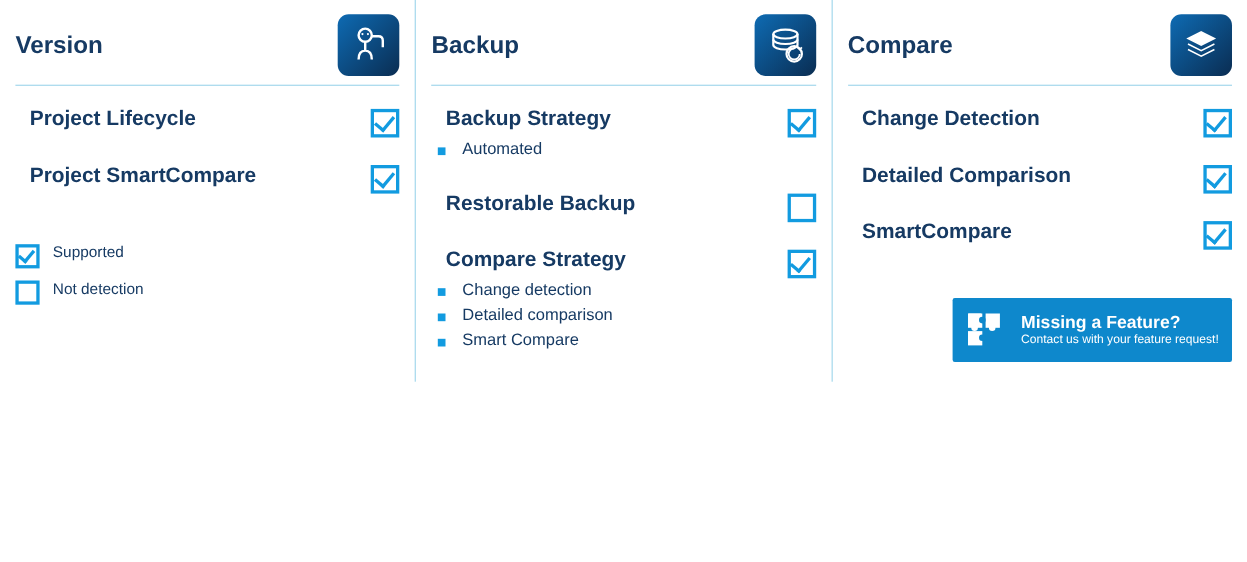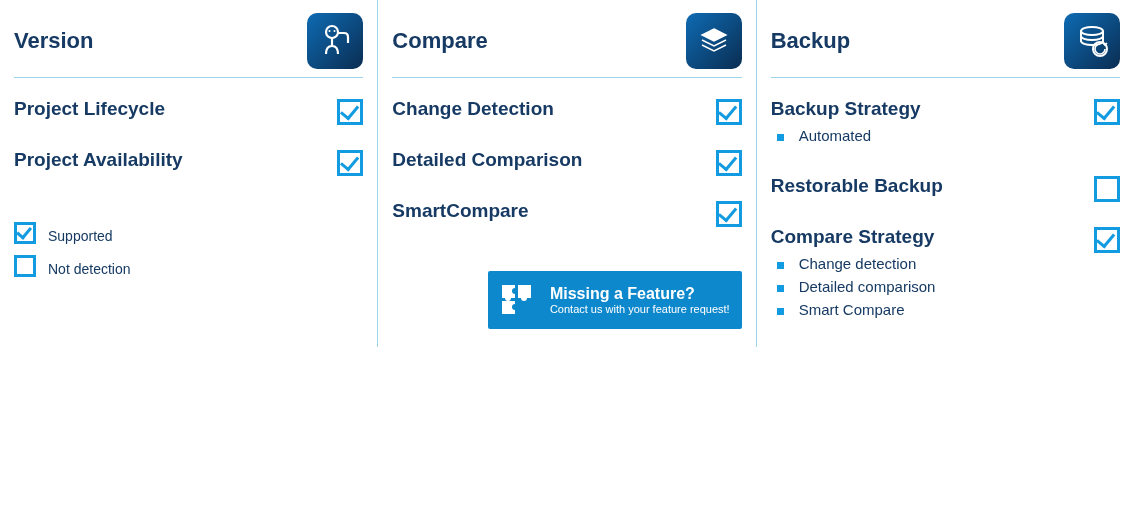--- a/index.html
+++ b/index.html
@@ -4,29 +4,29 @@
 <style>
   * { box-sizing: border-box; }
   body { margin:0; font-family: "Segoe UI", Arial, sans-serif; background:#ffffff; color:#163a63; width:1134px; }
   .wrap { display:flex; }
   .col { flex:1; padding:4px 14px 18px 14px; position:relative; }
   .col + .col { border-left:1px solid #9cd4ea; }
   .head { display:flex; align-items:center; justify-content:space-between; height:74px; border-bottom:1px solid #9cd4ea; }
   .head-title { font-size:22px; font-weight:700; color:#163a63; }
   .head-icon { width:56px; height:56px; border-radius:10px; background:linear-gradient(135deg,#0e6bb3 0%,#0a2d52 100%); display:flex; align-items:center; justify-content:center; color:#fff; }
   .row { display:flex; align-items:flex-start; justify-content:space-between; padding:20px 0 4px 0; }
-  .row-title { font-size:19px; font-weight:700; color:#163a63; flex:1; padding-right:10px;}
+  .row-title { font-size:19px; font-weight:700; color:#163a63; flex:1; padding-right:10px;margin-left:13px;}
   .check { width:26px; height:26px; border:3px solid #129be0; display:flex; align-items:center; justify-content:center; flex-shrink:0; margin-top:1px; }
   .check.empty {}
   .check.full::after { content:""; width:14px; height:8px; border-left:3px solid #129be0; border-bottom:3px solid #129be0; transform:rotate(-50deg) translate(1px,-2px); }
   ul.sub { list-style:none; margin:4px 0 4px 2px; padding:0; }
   ul.sub li { font-size:15px; color:#163a63; padding:3px 0 3px 26px; position:relative; font-weight:400;}
   ul.sub li::before { content:""; position:absolute; left:4px; top:10px; width:7px; height:7px; background:#129be0; }
   .legend { margin-top:36px; font-size:14px;}
-  .legend-item { display:flex; align-items:flex-end; gap:12px; padding:5px 0;}
+  .legend-item { display:flex; align-items:flex-start; gap:12px; padding:5px 0;}
   .legend-item .check { width:22px; height:22px; border-width:3px;}
   .legend-item .check.full::after{ width:11px; height:6px;}
   .cta { position:absolute; bottom:18px; right:14px; background:#0e88cc; color:#fff; display:flex; align-items:center; padding:6px 12px 6px 6px; gap:10px; border-radius:2px;}
   .cta-icon { width:46px; height:46px; display:flex; align-items:center; justify-content:center;}
   .cta-text .t1 { font-size:16px; font-weight:700;}
   .cta-text .t2 { font-size:11px; }
 </style>
 </head>
 <body>
 
@@ -42,32 +42,72 @@
             <circle cx="19.5" cy="10" r="1" fill="#fff" stroke="none"></circle>
           <path d="M17 17 v8 M17 25 q-6 0 -6 8 M17 25 q6 0 6 8 M23 12 h6 q4 0 4 4 v6"></path>
         </svg>
       </div>
     </div>
     <div class="row">
       <div class="row-title">Project Lifecycle</div>
       <div class="check full"></div>
     </div>
     <div class="row">
-      <div class="row-title">Project Availability</div>
+      <div class="row-title">Project SmartCompare</div>
       <div class="check full"></div>
     </div>
     <div class="legend">
       <div class="legend-item">
         <div class="check full"></div>
         <span>Supported</span>
       </div>
       <div class="legend-item">
         <div class="check empty"></div>
         <span>Not detection</span>
       </div>
+    </div>
+  </div>
+
+  <div class="col">
+    <div class="head">
+      <div class="head-title">Backup</div>
+      <div class="head-icon">
+        <svg width="40" height="40" viewBox="0 0 40 40" fill="none" stroke="#fff" stroke-width="2">
+          <ellipse cx="20" cy="10" rx="11" ry="4"></ellipse>
+          <path d="M9 10 v10 a11 4 0 0 0 22 0 v-10"></path>
+            <path d="M9 15 a11 4 0 0 0 22 0"></path>
+          <circle cx="28" cy="28" r="7"></circle>
+            <path d="M28 23 a5 5 0 1 0 5 5" stroke-width="1.6"></path>
+            <path d="M31 22 l2 2 l2 -2" stroke-width="1.6"></path>
+        </svg>
+      </div>
+    </div>
+    <div class="row">
+      <div style="flex:1">
+        <div class="row-title">Backup Strategy</div>
+        <ul class="sub">
+          <li>Automated</li>
+        </ul>
+      </div>
+      <div class="check full"></div>
+    </div>
+    <div class="row">
+      <div class="row-title">Restorable Backup</div>
+      <div class="check empty"></div>
+    </div>
+    <div class="row">
+      <div style="flex:1">
+        <div class="row-title">Compare Strategy</div>
+        <ul class="sub">
+          <li>Change detection</li>
+          <li>Detailed comparison</li>
+          <li>Smart Compare</li>
+        </ul>
+      </div>
+      <div class="check full"></div>
     </div>
   </div>
 
   <div class="col">
     <div class="head">
       <div class="head-title">Compare</div>
       <div class="head-icon">
         <svg width="40" height="40" viewBox="0 0 40 40" fill="none" stroke="#fff" stroke-width="1.4">
           <path d="M20 8 l12 6 l-12 6 l-12 -6 z" fill="#fff"></path>
           <path d="M8 19 l12 6 l12 -6"></path>
@@ -101,53 +141,13 @@
           <circle cx="19" cy="28" r="3" fill="#0e88cc"></circle>
         </svg>
       </div>
       <div class="cta-text">
         <div class="t1">Missing a Feature?</div>
         <div class="t2">Contact us with your feature request!</div>
       </div>
     </div>
   </div>
 
-  <div class="col">
-    <div class="head">
-      <div class="head-title">Backup</div>
-      <div class="head-icon">
-        <svg width="40" height="40" viewBox="0 0 40 40" fill="none" stroke="#fff" stroke-width="2">
-          <ellipse cx="20" cy="10" rx="11" ry="4"></ellipse>
-          <path d="M9 10 v10 a11 4 0 0 0 22 0 v-10"></path>
-            <path d="M9 15 a11 4 0 0 0 22 0"></path>
-          <circle cx="28" cy="28" r="7"></circle>
-            <path d="M28 23 a5 5 0 1 0 5 5" stroke-width="1.6"></path>
-            <path d="M31 22 l2 2 l2 -2" stroke-width="1.6"></path>
-        </svg>
-      </div>
-    </div>
-    <div class="row">
-      <div style="flex:1">
-        <div class="row-title">Backup Strategy</div>
-        <ul class="sub">
-          <li>Automated</li>
-        </ul>
-      </div>
-      <div class="check full"></div>
-    </div>
-    <div class="row">
-      <div class="row-title">Restorable Backup</div>
-      <div class="check empty"></div>
-    </div>
-    <div class="row">
-      <div style="flex:1">
-        <div class="row-title">Compare Strategy</div>
-        <ul class="sub">
-          <li>Change detection</li>
-          <li>Detailed comparison</li>
-          <li>Smart Compare</li>
-        </ul>
-      </div>
-      <div class="check full"></div>
-    </div>
-  </div>
-
 </div>
 
 </body></html>

